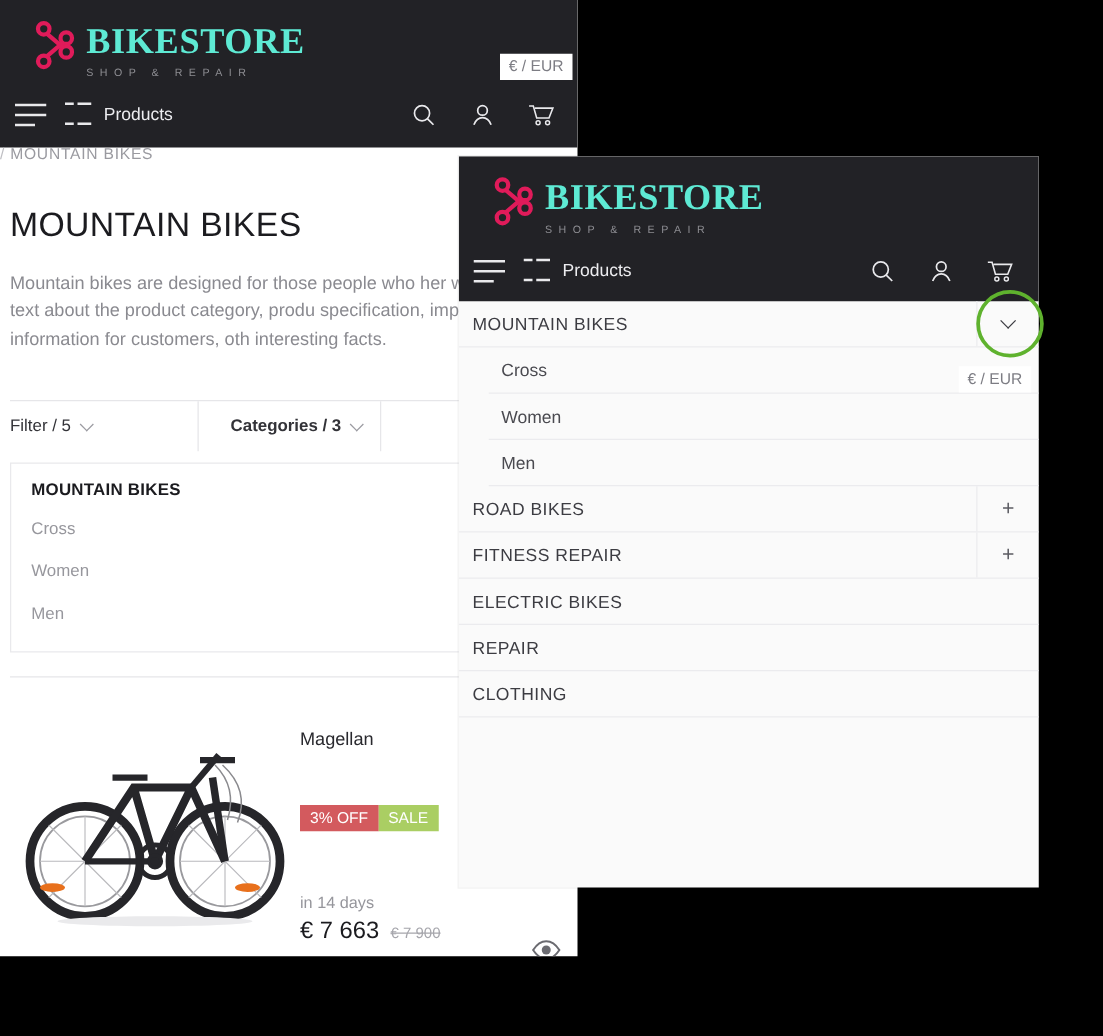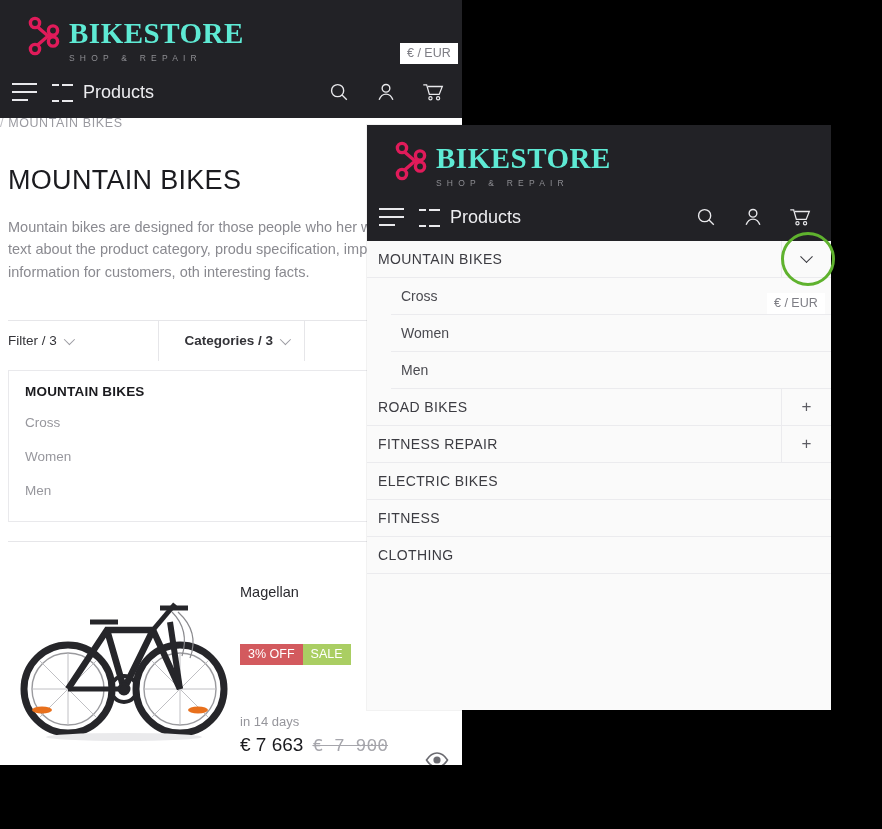--- a/index.html
+++ b/index.html
@@ -41,21 +41,21 @@
   .nav-hamburger { position:absolute; left:12px; top:9px; width:25px; height:22px; cursor:pointer; }
   .nav-hamburger i { display:block; height:2px; background:#e9e9ec; margin-bottom:6px; }
   .nav-hamburger i:nth-child(1){ width:25px; }
   .nav-hamburger i:nth-child(2){ width:25px; }
   .nav-hamburger i:nth-child(3){ width:16px; }
   .nav-products { position:absolute; left:52px; top:8px; display:flex; align-items:center; cursor:pointer; }
   .grid-icon { width:22px; height:18px; display:flex; flex-wrap:wrap; align-content:space-between; margin-right:9px; }
   .grid-icon b { display:block; height:2px; background:#e9e9ec; }
   .grid-icon b.s { width:7px; }
   .grid-icon b.l { width:11px; margin-left:3px; }
-  .nav-products-label { color:#ededf0; font-size:18px; }
+  .nav-products-label { color:#ededf0; font-size:14px; }
   .nav-icons { position:absolute; right:18px; top:6px; display:flex; gap:25px; align-items:center; }
   .nav-icons .ni { width:22px; height:24px; cursor:pointer; }
 
   
   .breadcrumb { position:absolute; left:0; top:116px; font-size:12.5px; color:#9a9aa0; letter-spacing:0.6px; }
   .breadcrumb .sep { color:#bdbdc2; }
   .page-title {
     position:absolute; left:8px; top:165px;
     font-size:27px; font-weight:normal; color:#1b1b1f; letter-spacing:0.3px;
   }
@@ -90,21 +90,21 @@
   .product { position:absolute; left:8px; top:562px; width:454px; height:200px; }
   .bike-photo { position:absolute; left:4px; top:20px; width:224px; height:165px; background:#ffffff; }
   .prod-name { position:absolute; left:232px; top:22px; font-size:14.5px; color:#29292e;text-align:center; }
   .badges { position:absolute; left:232px; top:82px; display:flex;text-align:right; }
   .badge { font-size:12.5px; color:#ffffff; padding:3px 8px 4px 8px; }
   .badge.off { background:#d35a5e; }
   .badge.sale { background:#aace63; }
   .prod-avail { position:absolute; left:232px; top:152px; font-size:13px; color:#96969c; }
   .prod-prices { position:absolute; left:232px; top:172px; display:flex; align-items:baseline; }
   .price-now { font-size:19px; color:#1b1b1f; }
-  .price-old { font-size:18px; color:#a6a6ac; text-decoration:line-through; margin-left:9px;font-family:Liberation Mono, monospace; }
+  .price-old { font-size:12px; color:#a6a6ac; text-decoration:line-through; margin-left:9px; }
   .eye-icon { position:absolute; left:425px; top:752px; width:24px; height:16px; }
 
   
   .overlay {
     position:absolute; left:367px; top:125px; width:464px; height:585px;
     background:#fafafa; overflow:hidden;
     box-shadow:0 0 0 1px rgba(0,0,0,0.05);
   }
   .ov-header { position:absolute; left:0; top:0; width:464px; height:116px; background:#222226; }
   .ov-logo-wrap { position:absolute; left:27px; top:16px; display:flex; align-items:flex-start; }
@@ -201,21 +201,21 @@
     <div class="breadcrumb">
       <span class="sep">/</span>
       <span>MOUNTAIN BIKES</span>
     </div>
 
     <h1 class="page-title">MOUNTAIN BIKES</h1>
     <p class="page-desc">Mountain bikes are designed for those people who her write additional text about the product category, produ specification, important information for customers, oth interesting facts.</p>
 
     <div class="filter-bar">
       <div class="filter-cell first">
-        <span>Filter / 3</span>
+        <span>Filter / 5</span>
         <span class="chev"></span>
       </div>
       <div class="filter-cell mid">
         <span>Categories / 3</span>
         <span class="chev"></span>
       </div>
       <div class="filter-cell tail"></div>
     </div>
 
     <div class="cat-card">
@@ -345,21 +345,21 @@
         <span class="toggle">+</span>
       </div>
       <div class="menu-row">
         <span class="label">FITNESS REPAIR</span>
         <span class="toggle">+</span>
       </div>
       <div class="menu-row">
         <span class="label">ELECTRIC BIKES</span>
       </div>
       <div class="menu-row">
-        <span class="label">FITNESS</span>
+        <span class="label">REPAIR</span>
       </div>
       <div class="menu-row">
         <span class="label">CLOTHING</span>
       </div>
     </div>
 
     <div class="ov-currency">€ / EUR</div>
   </div>
 
   <div class="highlight-ring"></div>

